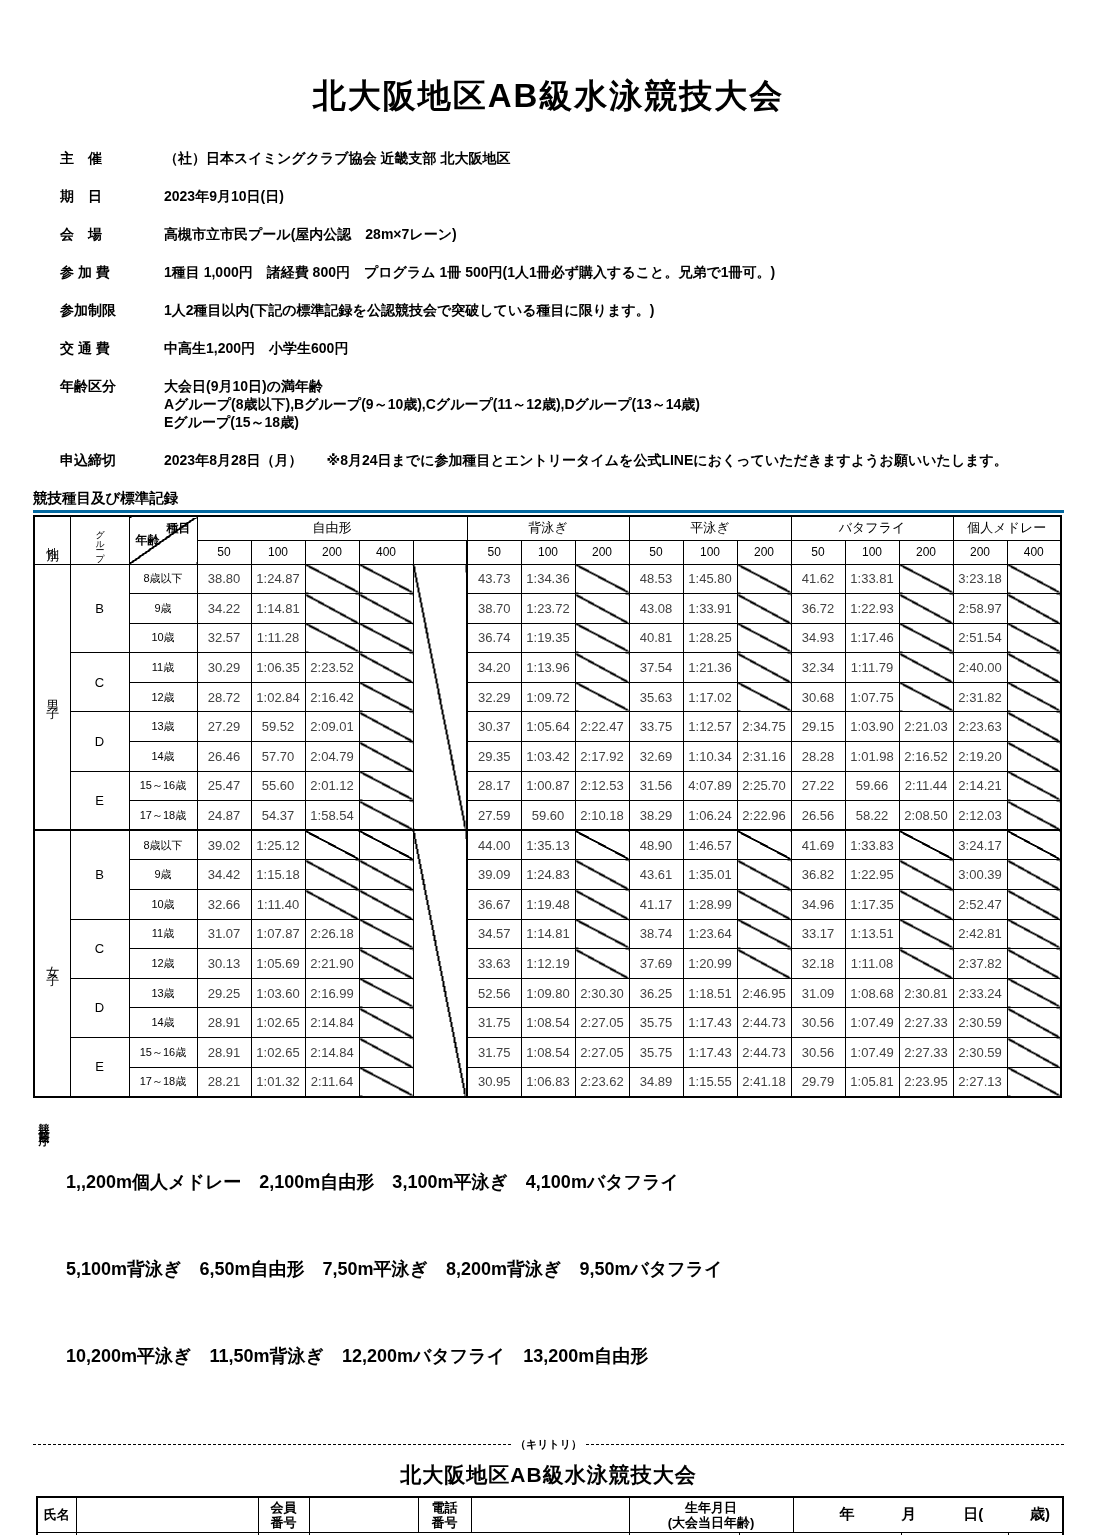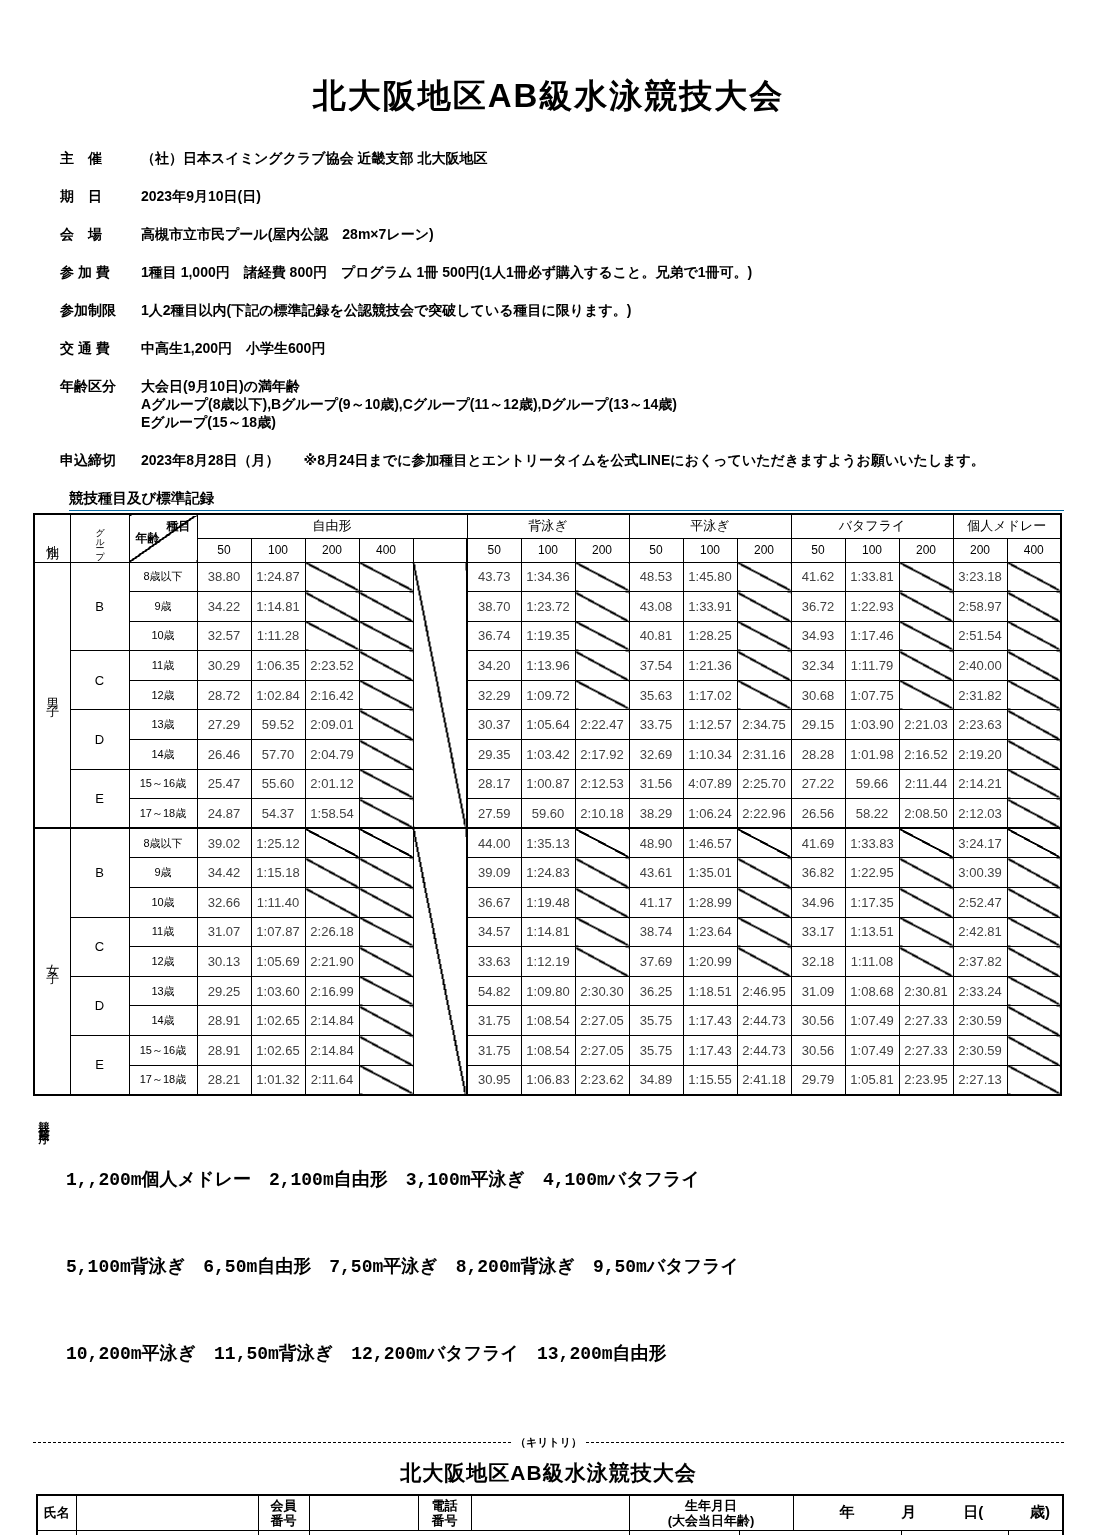--- a/index.html
+++ b/index.html
@@ -10,28 +10,28 @@
     font-family:"Liberation Sans","DejaVu Sans",sans-serif;
   }
   .page { padding:0 30px 0 33px; }
 
   .page-title {
     font-size:33px; font-weight:bold; text-align:center;
     margin:74px 0 0 0; letter-spacing:2px;
   }
 
   .info { margin:30px 0 0 27px; }
-  .info-row { display:flex; font-size:14px; font-weight:bold; line-height:18px; margin-bottom:20px; }
+  .info-row { display:flex; font-size:14px; font-weight:bold; line-height:18px; margin-bottom:20px;gap:23px; }
   .info-label { width:81px; flex:none; }
   .info-value { flex:1; }
   .deadline-note { margin-left:24px; }
 
   .table-caption {
     margin-top:10px; font-size:14.5px; font-weight:bold;
-    border-bottom:1px solid #0369a1; padding-bottom:2px;margin-left:36px;
+    border-bottom:3px solid #0369a1; padding-bottom:2px;
   }
 
   table.records { border-collapse:collapse; table-layout:fixed; width:1029px; margin-top:2px; border:2px solid #000; }
   .records th, .records td {
     border:1px solid #000; padding:0; text-align:center; vertical-align:middle;
     overflow:hidden; font-weight:normal;
   }
   .records thead tr { height:24px; }
   .records tbody tr { height:29.6px; }
   .hb { border-bottom:2px solid #000; }
@@ -45,21 +45,21 @@
   .grp { font-size:13px; }
   .age { font-size:11px; font-weight:bold; }
   .num { font-size:13px; color:#424242; }
   .slash { background-image:linear-gradient(to top right, transparent calc(50% - 1px), #000 calc(50% - 1px), #000 calc(50% + 1px), transparent calc(50% + 1px)); }
   .corner { position:relative; background-image:linear-gradient(to bottom right, transparent calc(50% - 1px), #000 calc(50% - 1px), #000 calc(50% + 1px), transparent calc(50% + 1px)); }
   .c-top { position:absolute; top:3px; right:6px; font-size:12px; font-weight:bold; }
   .c-bot { position:absolute; bottom:15px; left:6px; font-size:12px; font-weight:bold; }
 
   .order { display:flex; margin-top:12px; }
   .order-label { writing-mode:vertical-rl; text-orientation:upright; font-size:11px; font-weight:bold; height:92px; letter-spacing:4px; margin:4px 0 0 3px; }
-  .order-lines { margin-left:15px; font-size:18px; font-weight:bold; line-height:29px; white-space:pre;font-family:Liberation Mono, monospace; }
+  .order-lines { margin-left:15px; font-size:18px; font-weight:bold; line-height:29px; white-space:pre; }
 
   .cut { display:flex; align-items:center; margin-top:8px; font-size:11px; font-weight:bold; }
   .cut::before, .cut::after { content:""; flex:1; border-top:1.5px dashed #000; }
   .cut span { padding:0 4px; }
 
   .form-title { font-size:21px; font-weight:bold; text-align:center; margin:9px 0 0 0; letter-spacing:1px; }
 
   table.form-table { border-collapse:collapse; table-layout:fixed; width:1026px; margin:7px 0 0 3px; border:2px solid #000; }
   .form-table td { border:1px solid #000; padding:0; font-size:13px; text-align:center; vertical-align:middle; }
   .form-table .fr1 { height:36px; } .form-table .fr2 { height:42px; }
@@ -438,21 +438,21 @@
           <td class="num">2:37.82</td>
           <td class="slash"></td>
         </tr>
         <tr>
           <td class="grp" rowspan="2">D</td>
           <td class="age">13歳</td>
           <td class="num">29.25</td>
           <td class="num">1:03.60</td>
           <td class="num">2:16.99</td>
           <td class="slash"></td>
-          <td class="num">54.82</td>
+          <td class="num">52.56</td>
           <td class="num">1:09.80</td>
           <td class="num">2:30.30</td>
           <td class="num">36.25</td>
           <td class="num">1:18.51</td>
           <td class="num">2:46.95</td>
           <td class="num">31.09</td>
           <td class="num">1:08.68</td>
           <td class="num">2:30.81</td>
           <td class="num">2:33.24</td>
           <td class="slash"></td>

